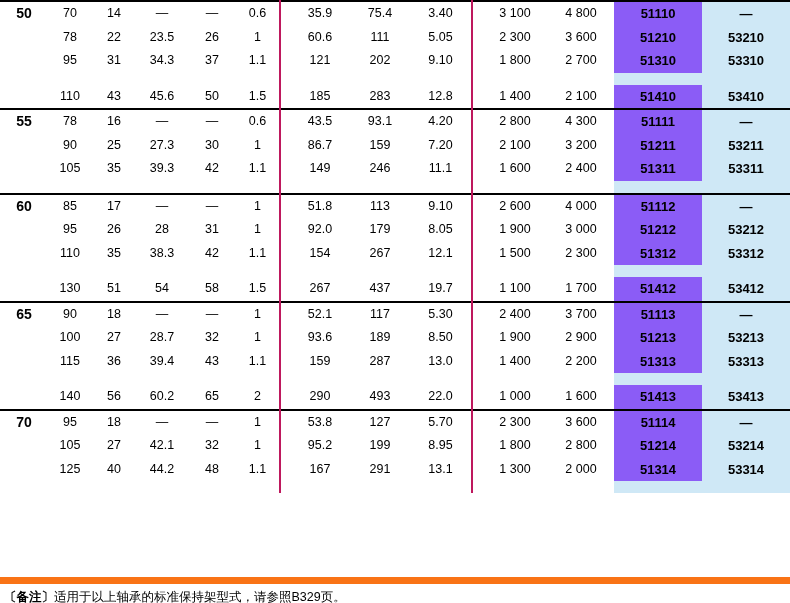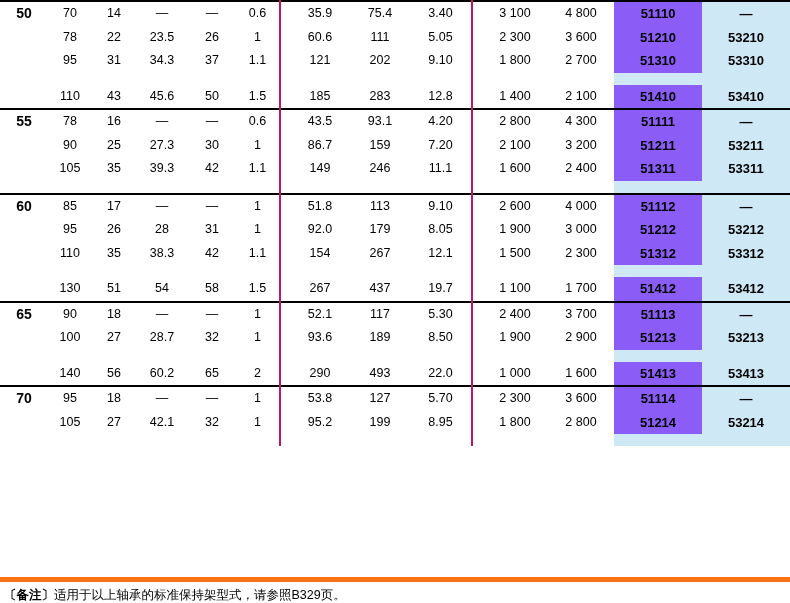--- a/index.html
+++ b/index.html
@@ -79,21 +79,21 @@
   }
   tr.spacer-row td.numcell, tr.spacer-row td.numcell2 {
     background: #cfe8f6;
   }
   .footer {
     position: absolute;
     left: 0;
     bottom: 0;
     width: 790px;
     box-sizing: border-box;
-    border-top: 5px solid #f97316;
+    border-top: 7px solid #f97316;
     height: 26px;
     line-height: 26px;
     font-size: 12.5px;
     padding-left: 4px;
     background: #ffffff;
   }
   .footer b { font-weight: bold; }
 </style>
 </head>
 <body>
@@ -383,20 +383,37 @@
           <td class="spacer-col"></td>
           <td>93.6</td>
           <td>189</td>
           <td class="sep-right">8.50</td>
           <td class="spacer-col"></td>
           <td>1 900</td>
           <td>2 900</td>
           <td class="numcell">51213</td>
           <td class="numcell2">53213</td>
         </tr>
+        <tr>
+          <td class="bore"></td>
+          <td>115</td>
+          <td>36</td>
+          <td>39.4</td>
+          <td>43</td>
+          <td class="sep-right">1.1</td>
+          <td class="spacer-col"></td>
+          <td>159</td>
+          <td>287</td>
+          <td class="sep-right">13.0</td>
+          <td class="spacer-col"></td>
+          <td>1 400</td>
+          <td>2 200</td>
+          <td class="numcell">51313</td>
+          <td class="numcell2">53313</td>
+        </tr>
         <tr class="spacer-row">
           <td>&nbsp;</td>
           <td>&nbsp;</td>
           <td>&nbsp;</td>
           <td>&nbsp;</td>
           <td>&nbsp;</td>
           <td class="sep-right">&nbsp;</td>
           <td class="spacer-col">&nbsp;</td>
           <td>&nbsp;</td>
           <td>&nbsp;</td>
@@ -450,20 +467,37 @@
           <td class="sep-right">1</td>
           <td class="spacer-col"></td>
           <td>95.2</td>
           <td>199</td>
           <td class="sep-right">8.95</td>
           <td class="spacer-col"></td>
           <td>1 800</td>
           <td>2 800</td>
           <td class="numcell">51214</td>
           <td class="numcell2">53214</td>
+        </tr>
+        <tr>
+          <td class="bore"></td>
+          <td>125</td>
+          <td>40</td>
+          <td>44.2</td>
+          <td>48</td>
+          <td class="sep-right">1.1</td>
+          <td class="spacer-col"></td>
+          <td>167</td>
+          <td>291</td>
+          <td class="sep-right">13.1</td>
+          <td class="spacer-col"></td>
+          <td>1 300</td>
+          <td>2 000</td>
+          <td class="numcell">51314</td>
+          <td class="numcell2">53314</td>
         </tr>
         <tr class="spacer-row">
           <td>&nbsp;</td>
           <td>&nbsp;</td>
           <td>&nbsp;</td>
           <td>&nbsp;</td>
           <td>&nbsp;</td>
           <td class="sep-right">&nbsp;</td>
           <td class="spacer-col">&nbsp;</td>
           <td>&nbsp;</td>

